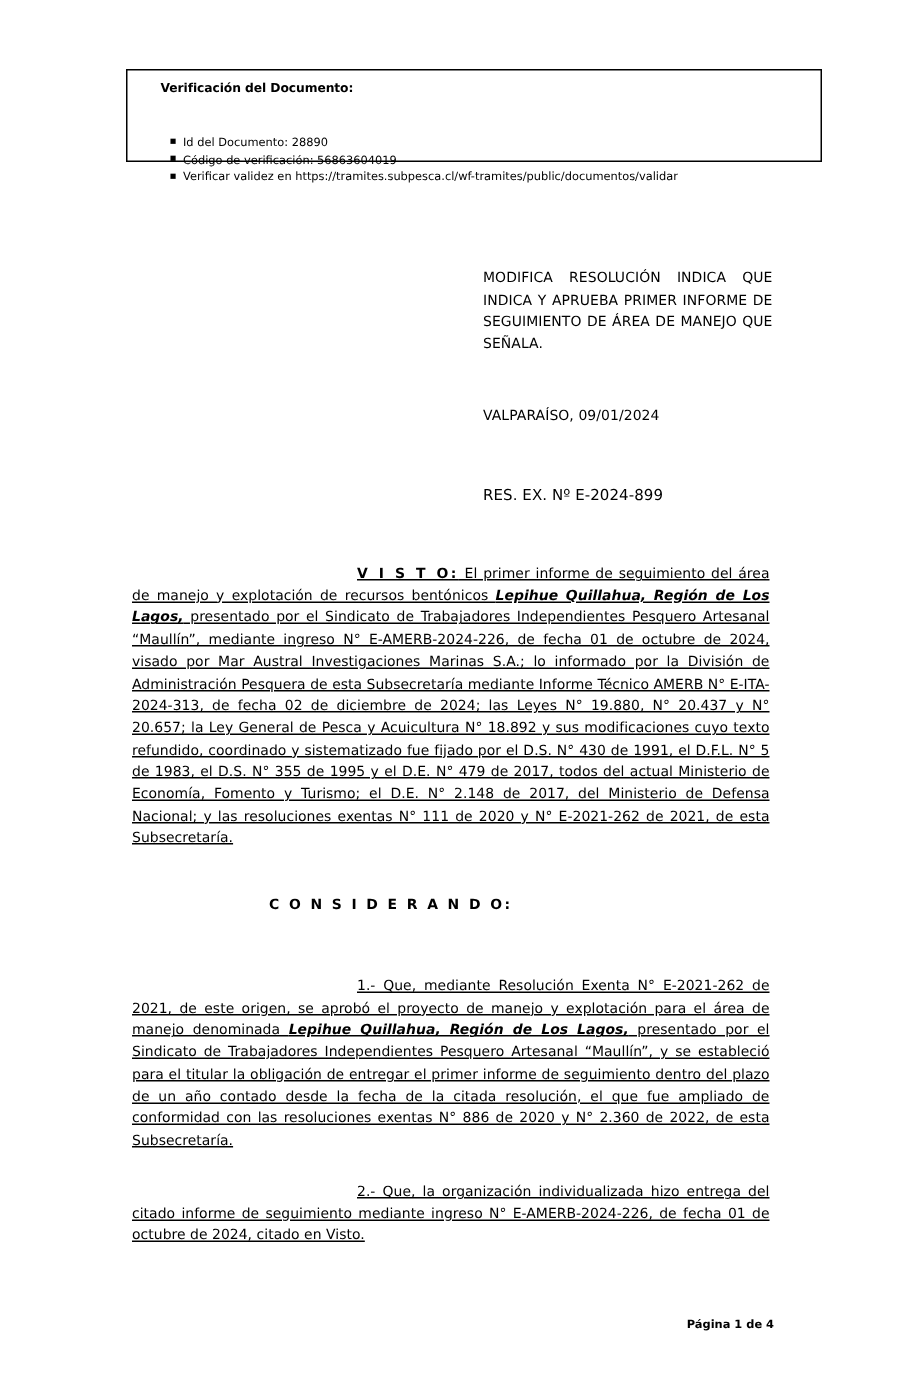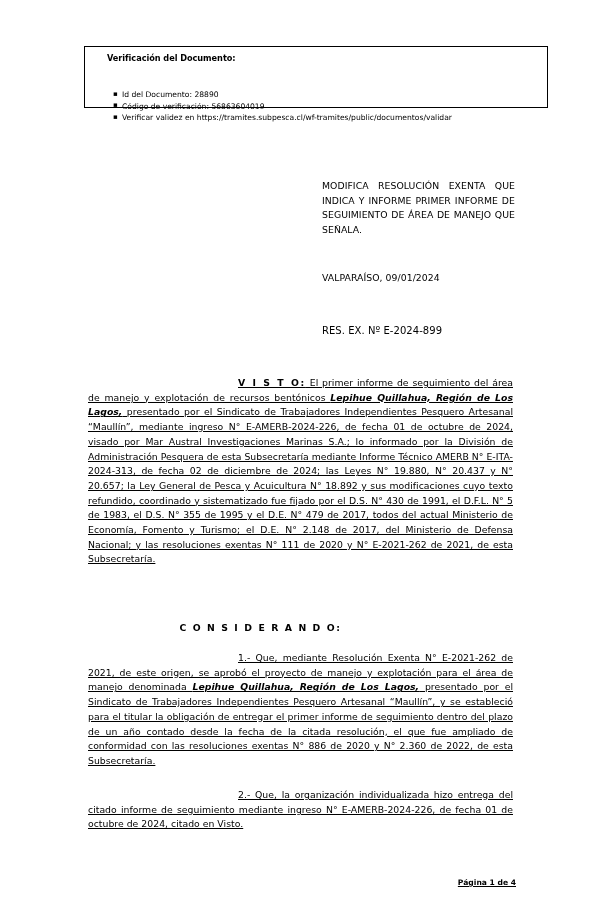--- a/index.html
+++ b/index.html
@@ -129,51 +129,49 @@
 
   .considerando {
     position: absolute;
     left: 0;
     top: 598px;
     width: 521px;
     text-align: center;
     font-size: 9.3px;
     font-weight: bold;
     letter-spacing: 1.6px;
-    margin-top: 24px;
   }
 
   
   .footer-page {
     position: absolute;
     left: 0;
     top: 878px;
     width: 516px;
     text-align: right;
     font-size: 7.6px;
     font-weight: bold;
-    text-decoration: underline;
   }
 </style>
 </head>
 <body>
 
 <div id="page">
 
   <div class="verif-box">
     <div class="verif-title">Verificación del Documento:</div>
     <div class="verif-list">
       <div class="verif-item">Id del Documento: 28890</div>
       <div class="verif-item">Código de verificación: 56863604019</div>
       <div class="verif-item">Verificar validez en https://tramites.subpesca.cl/wf-tramites/public/documentos/validar</div>
     </div>
   </div>
 
 
-  <div class="title-block">MODIFICA RESOLUCIÓN EXENTA QUE INDICA Y INFORME PRIMER INFORME DE SEGUIMIENTO DE ÁREA DE MANEJO QUE SEÑALA.</div>
+  <div class="title-block">MODIFICA RESOLUCIÓN INDICA QUE INDICA Y APRUEBA PRIMER INFORME DE SEGUIMIENTO DE ÁREA DE MANEJO QUE SEÑALA.</div>
 
   <div class="place-date">VALPARAÍSO, 09/01/2024</div>
 
   <div class="res-number">RES. EX. Nº E-2024-899</div>
 
   <div class="body-para p-visto">
     <span class="indent"></span><span class="spaced-caps">V I S T O:</span><span> El primer informe de seguimiento del área de manejo y explotación de recursos bentónicos </span><span class="bi">Lepihue Quillahua, Región de Los Lagos,</span><span> presentado por el Sindicato de Trabajadores Independientes Pesquero Artesanal “Maullín”, mediante ingreso N° E-AMERB-2024-226, de fecha 01 de octubre de 2024, visado por Mar Austral Investigaciones Marinas S.A.; lo informado por la División de Administración Pesquera de esta Subsecretaría mediante Informe Técnico AMERB N° E-ITA-2024-313, de fecha 02 de diciembre de 2024; las Leyes N° 19.880, N° 20.437 y N° 20.657; la Ley General de Pesca y Acuicultura N° 18.892 y sus modificaciones cuyo texto refundido, coordinado y sistematizado fue fijado por el D.S. N° 430 de 1991, el D.F.L. N° 5 de 1983, el D.S. N° 355 de 1995 y el D.E. N° 479 de 2017, todos del actual Ministerio de Economía, Fomento y Turismo; el D.E. N° 2.148 de 2017, del Ministerio de Defensa Nacional; y las resoluciones exentas N° 111 de 2020 y N° E-2021-262 de 2021, de esta Subsecretaría.</span>
   </div>
 
   <div class="considerando">C O N S I D E R A N D O:</div>

